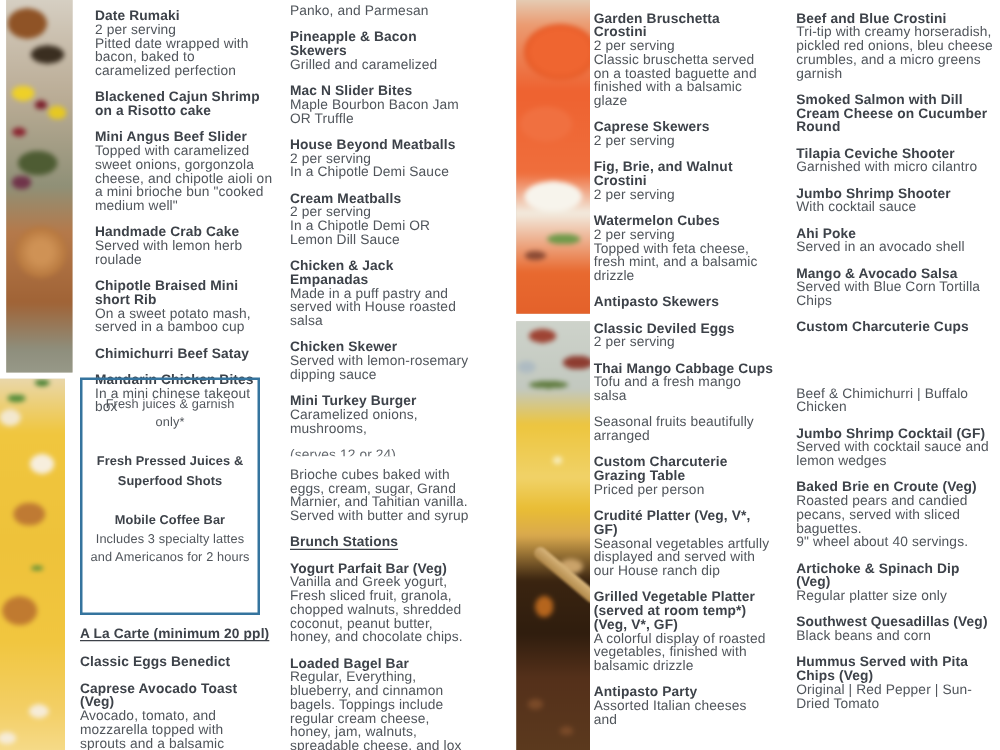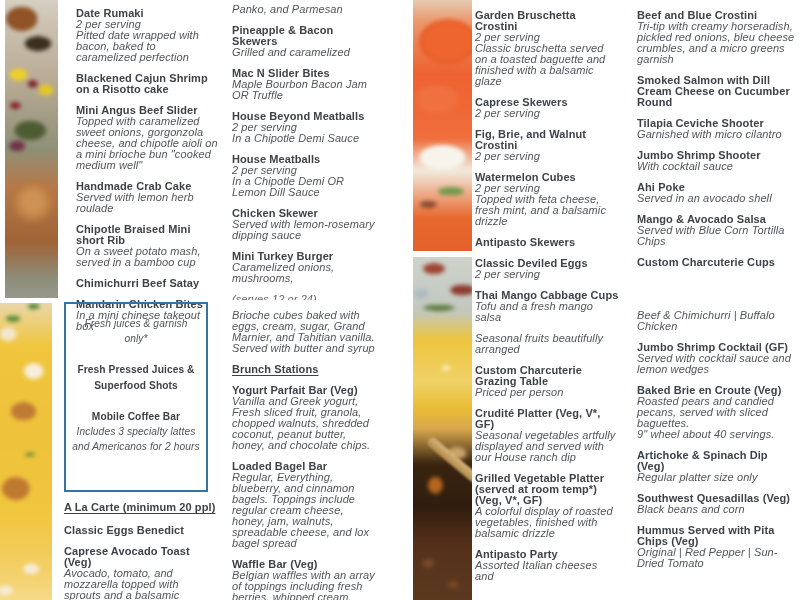--- a/index.html
+++ b/index.html
@@ -9,21 +9,21 @@
     -webkit-font-smoothing:antialiased;
   }
   
   .col{position:absolute;font-size:11px;line-height:11px;letter-spacing:0.1px;}
   #col1{left:76px;top:8px;width:143px;}
   #col2{left:232px;top:4px;width:147px;}
   #col3{left:475px;top:10px;width:144px;}
   #col4{left:637px;top:10px;width:158px;}
   .m-item{margin-bottom:10px;}
   .m-title{font-weight:700;color:#3d4249;}
-  .m-line{color:#50555b;font-style:italic;}
+  .m-line{color:#50555b;}
   .u{text-decoration:underline;text-underline-offset:2px;}
   .cut{height:6px;overflow:hidden;opacity:.9;}
   
   .bev-box{
     position:absolute;left:64px;top:302px;width:128px;height:162px;
     border:2px solid #35749e;padding:12px 6px 12px;text-align:center;
     font-size:10.2px;line-height:15.2px;letter-spacing:0.1px;
   }
   .bev-box .m-item{margin-bottom:16px;}
   .bev-box .m-item:last-child{margin-bottom:16px;}
@@ -175,23 +175,27 @@
     <div class="m-item">
       <div class="m-title">Mac N Slider Bites</div>
       <div class="m-line">Maple Bourbon Bacon Jam OR Truffle</div>
     </div>
     <div class="m-item">
       <div class="m-title">House Beyond Meatballs</div>
       <div class="m-line">2 per serving</div>
       <div class="m-line">In a Chipotle Demi Sauce</div>
     </div>
     <div class="m-item">
-      <div class="m-title">House Meatballs</div>
+      <div class="m-title">Cream Meatballs</div>
       <div class="m-line">2 per serving</div>
       <div class="m-line">In a Chipotle Demi OR Lemon Dill Sauce</div>
+    </div>
+    <div class="m-item">
+      <div class="m-title">Chicken &amp; Jack Empanadas</div>
+      <div class="m-line">Made in a puff pastry and served with House roasted salsa</div>
     </div>
     <div class="m-item">
       <div class="m-title">Chicken Skewer</div>
       <div class="m-line">Served with lemon-rosemary dipping sauce</div>
     </div>
     <div class="m-item">
       <div class="m-title">Mini Turkey Burger</div>
       <div class="m-line">Caramelized onions, mushrooms,</div>
     </div>
     <div class="m-item">

